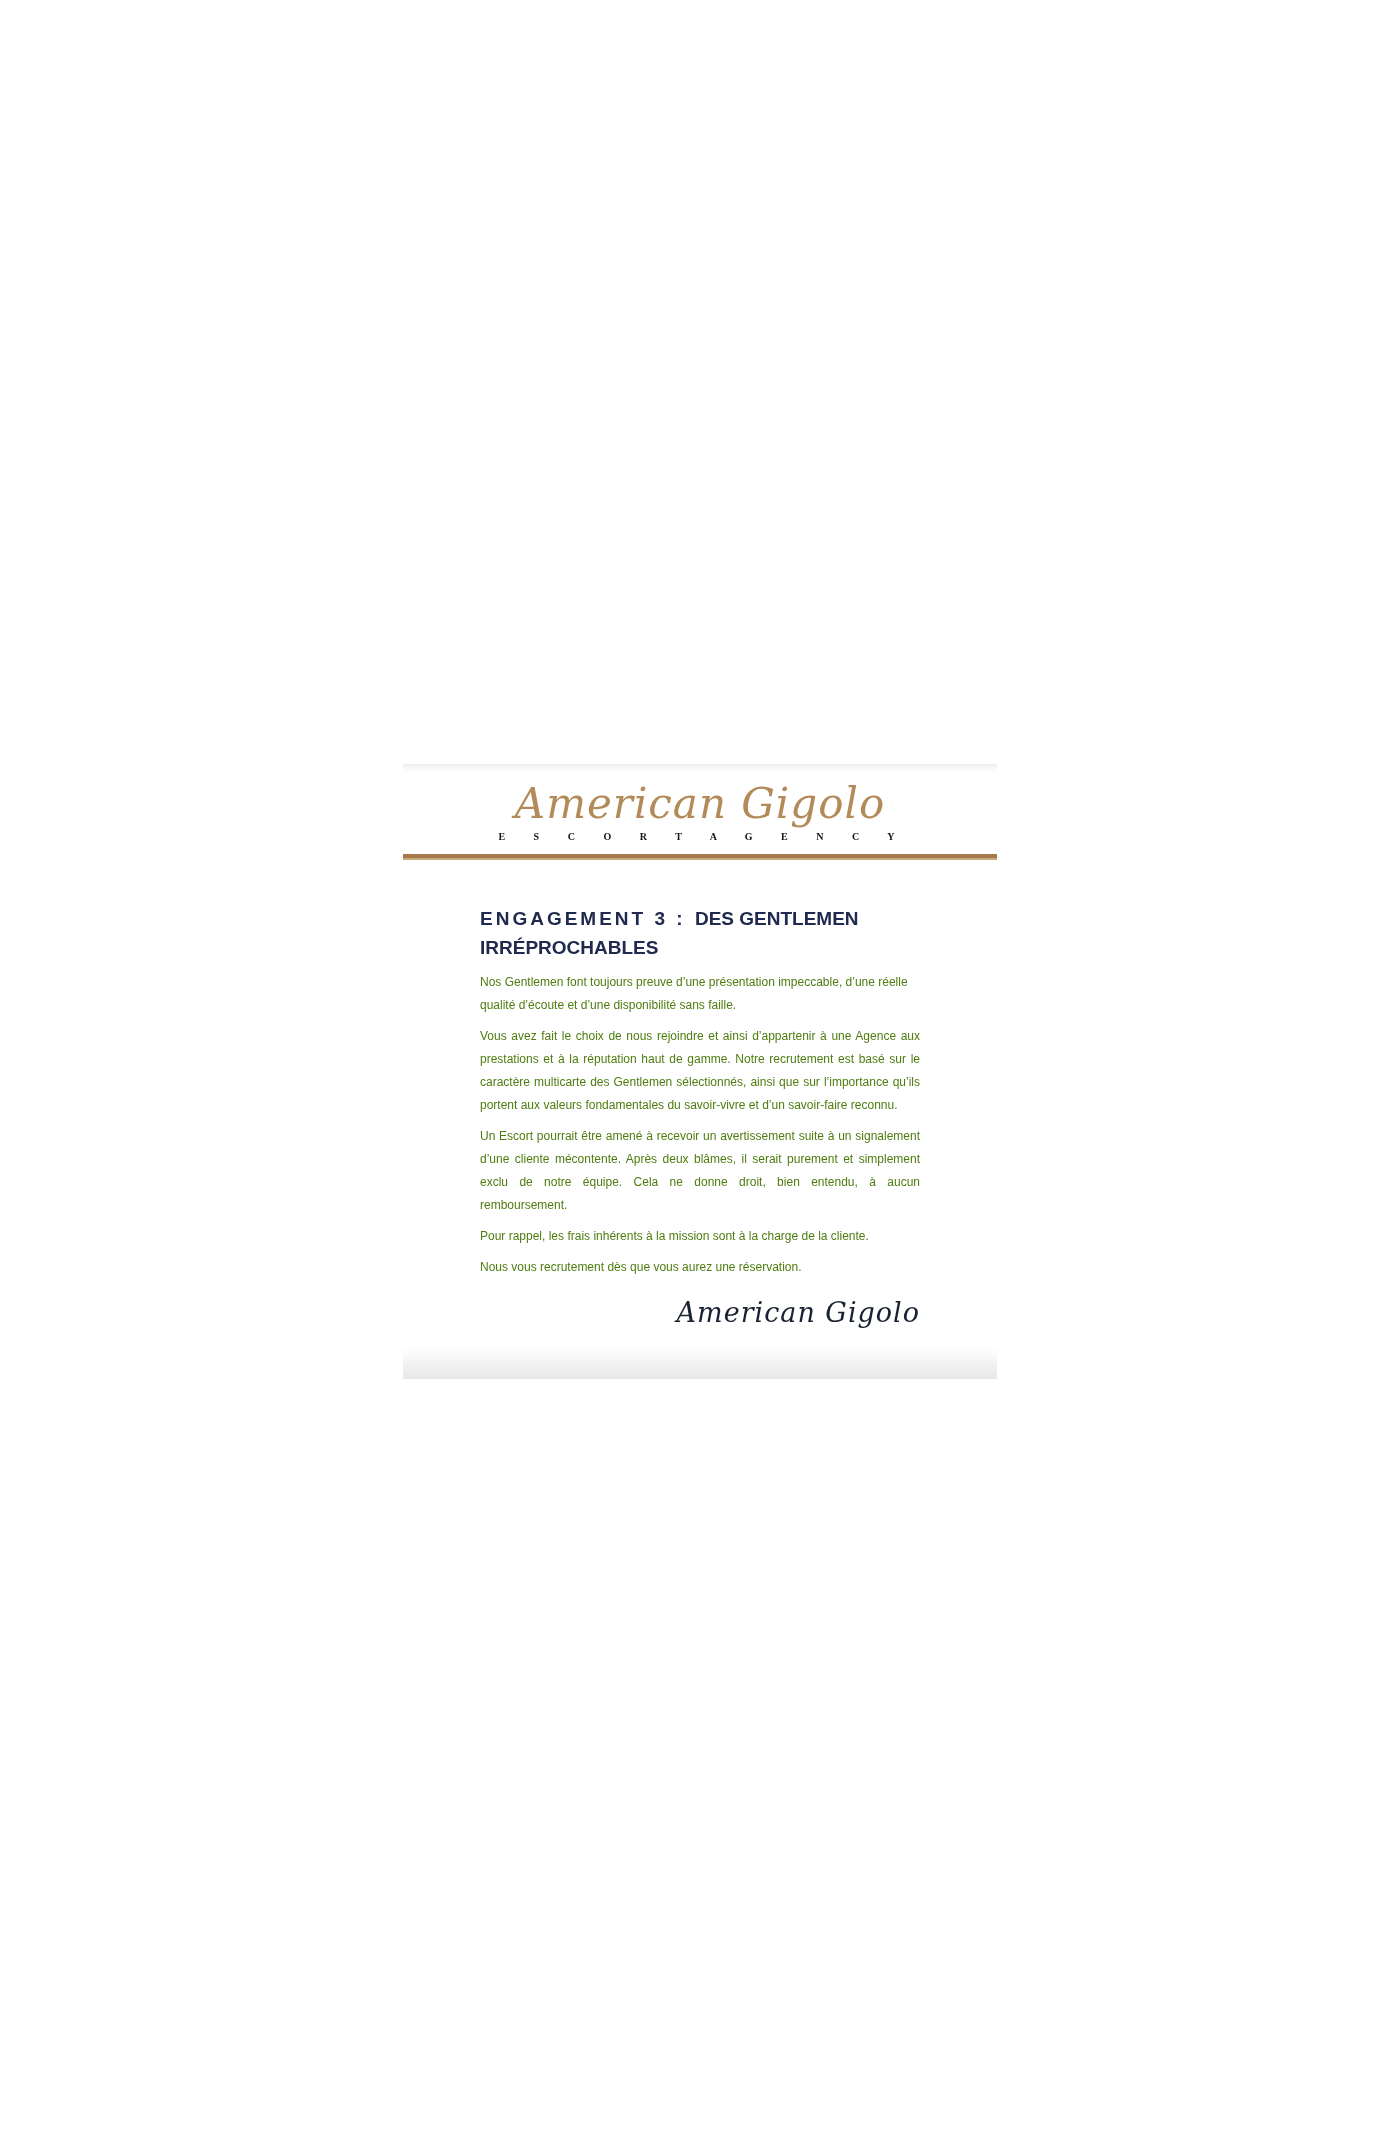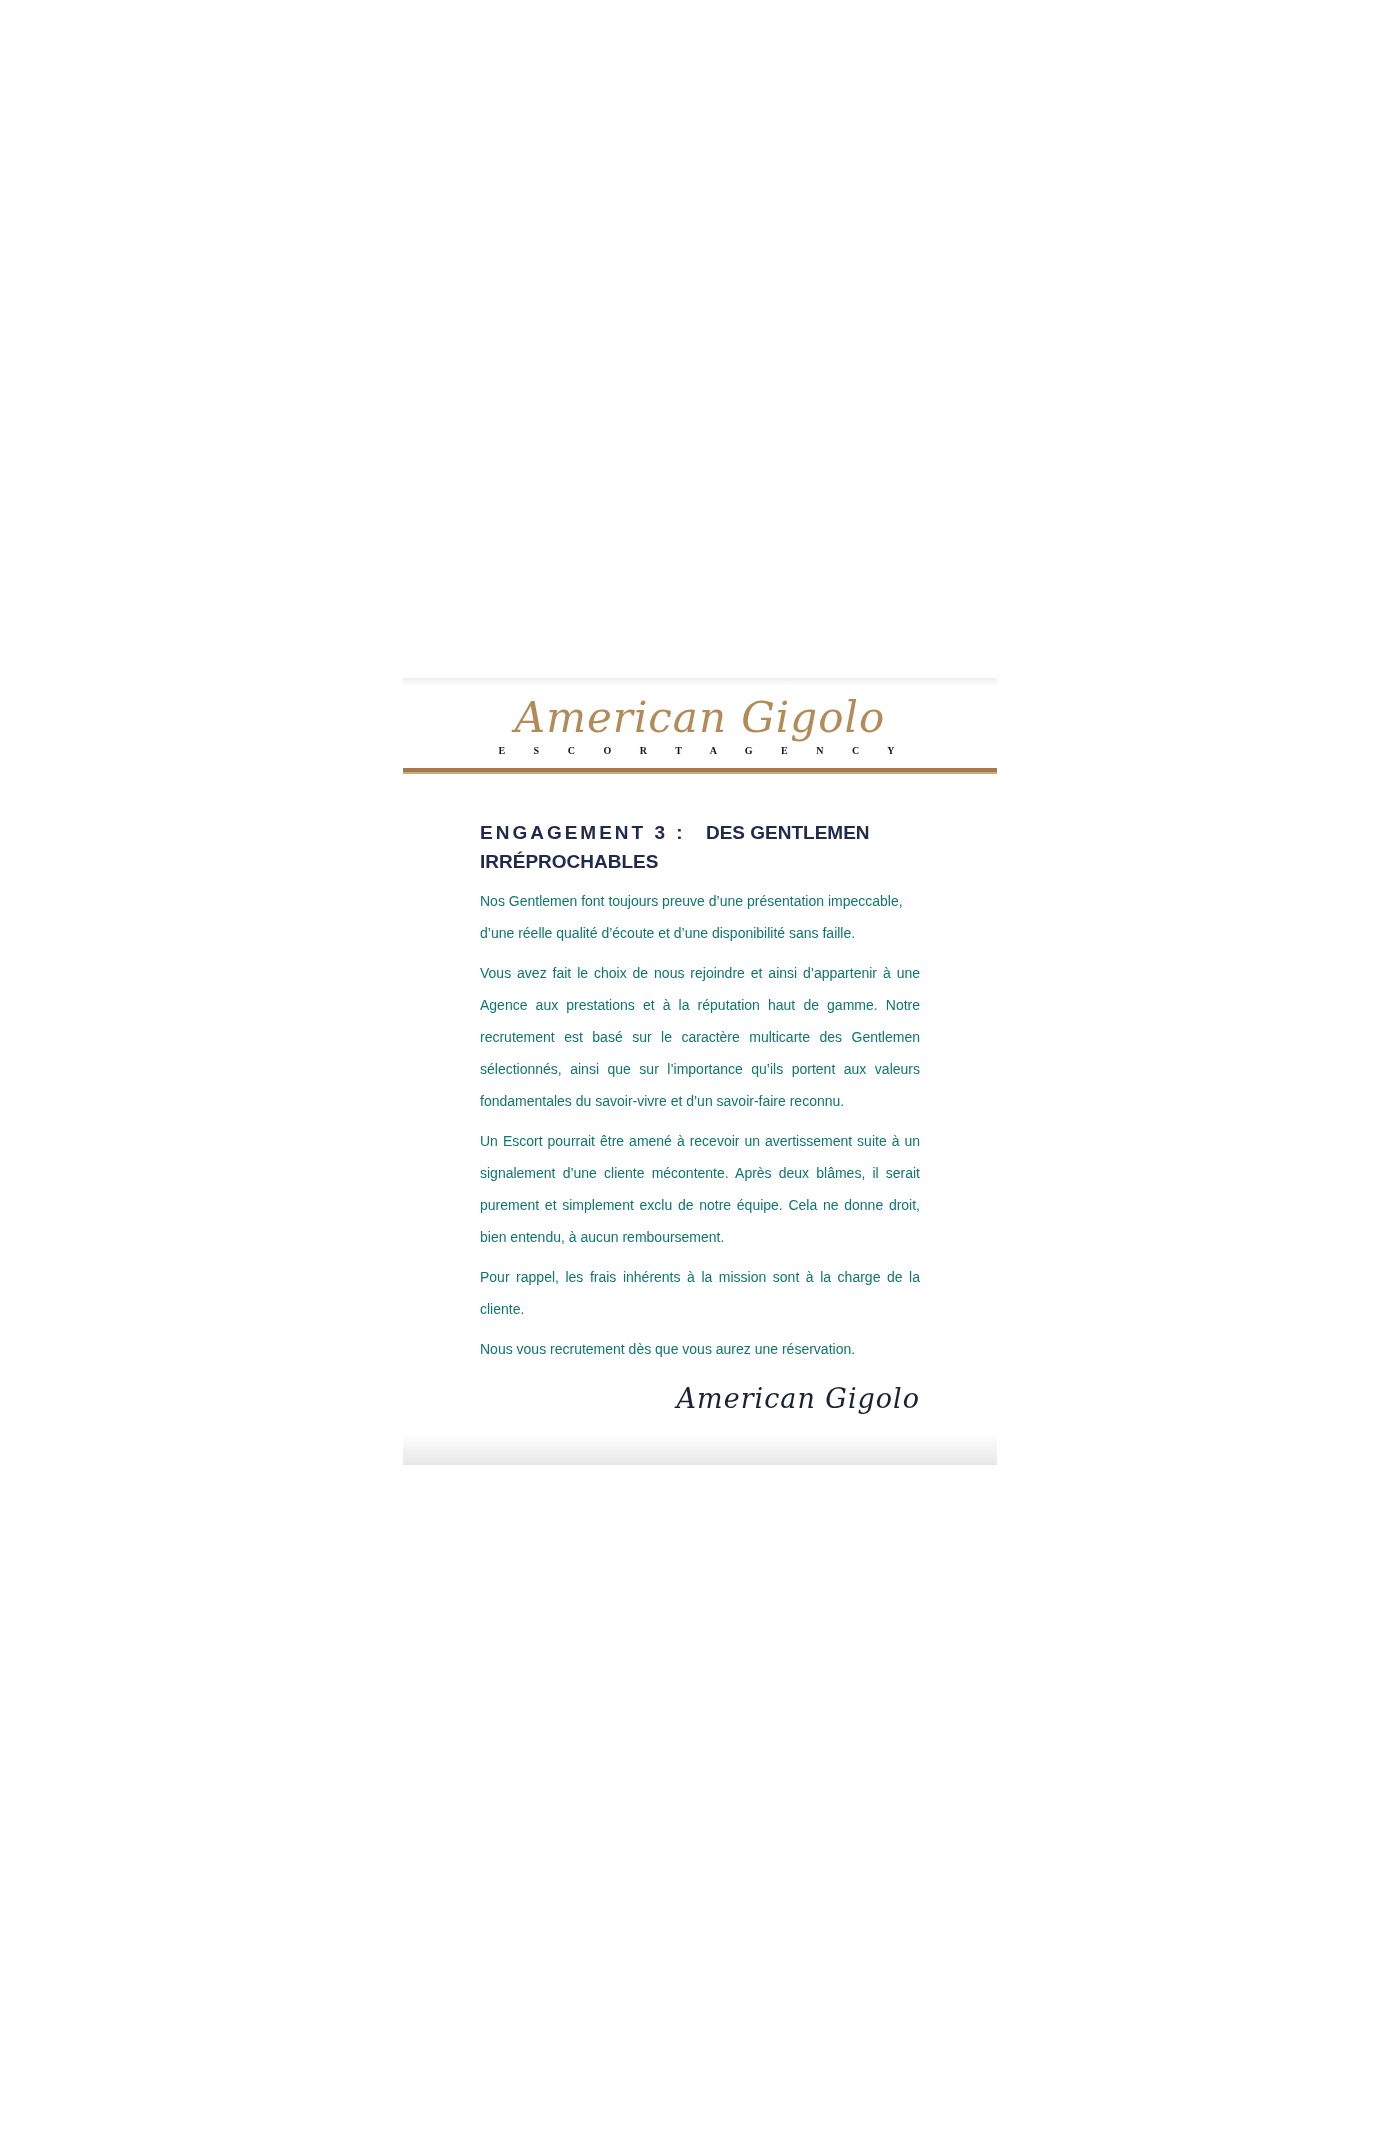--- a/index.html
+++ b/index.html
@@ -52,27 +52,27 @@
   }
   .letter-heading {
     margin: 0 0 9px 0;
     font-size: 19px;
     line-height: 29px;
     font-weight: 700;
     color: #202a4e;
   }
   .heading-spaced {
     letter-spacing: 3px;
-    margin-right: 15px;
+    margin-right: 4px;
   }
   .letter-content p {
     margin: 0 0 8px 0;
-    font-size: 14px;
-    line-height: 32px;
-    color: #0f766e;
+    font-size: 12px;
+    line-height: 23px;
+    color: #4d7c0f;
   }
   .p-justify { text-align: justify; }
   .signature-script {
     margin-top: 12px;
     text-align: right;
     font-family: "DejaVu Serif", serif;
     font-style: italic;
     font-size: 27px;
     line-height: 44px;
     color: #1a2232;

